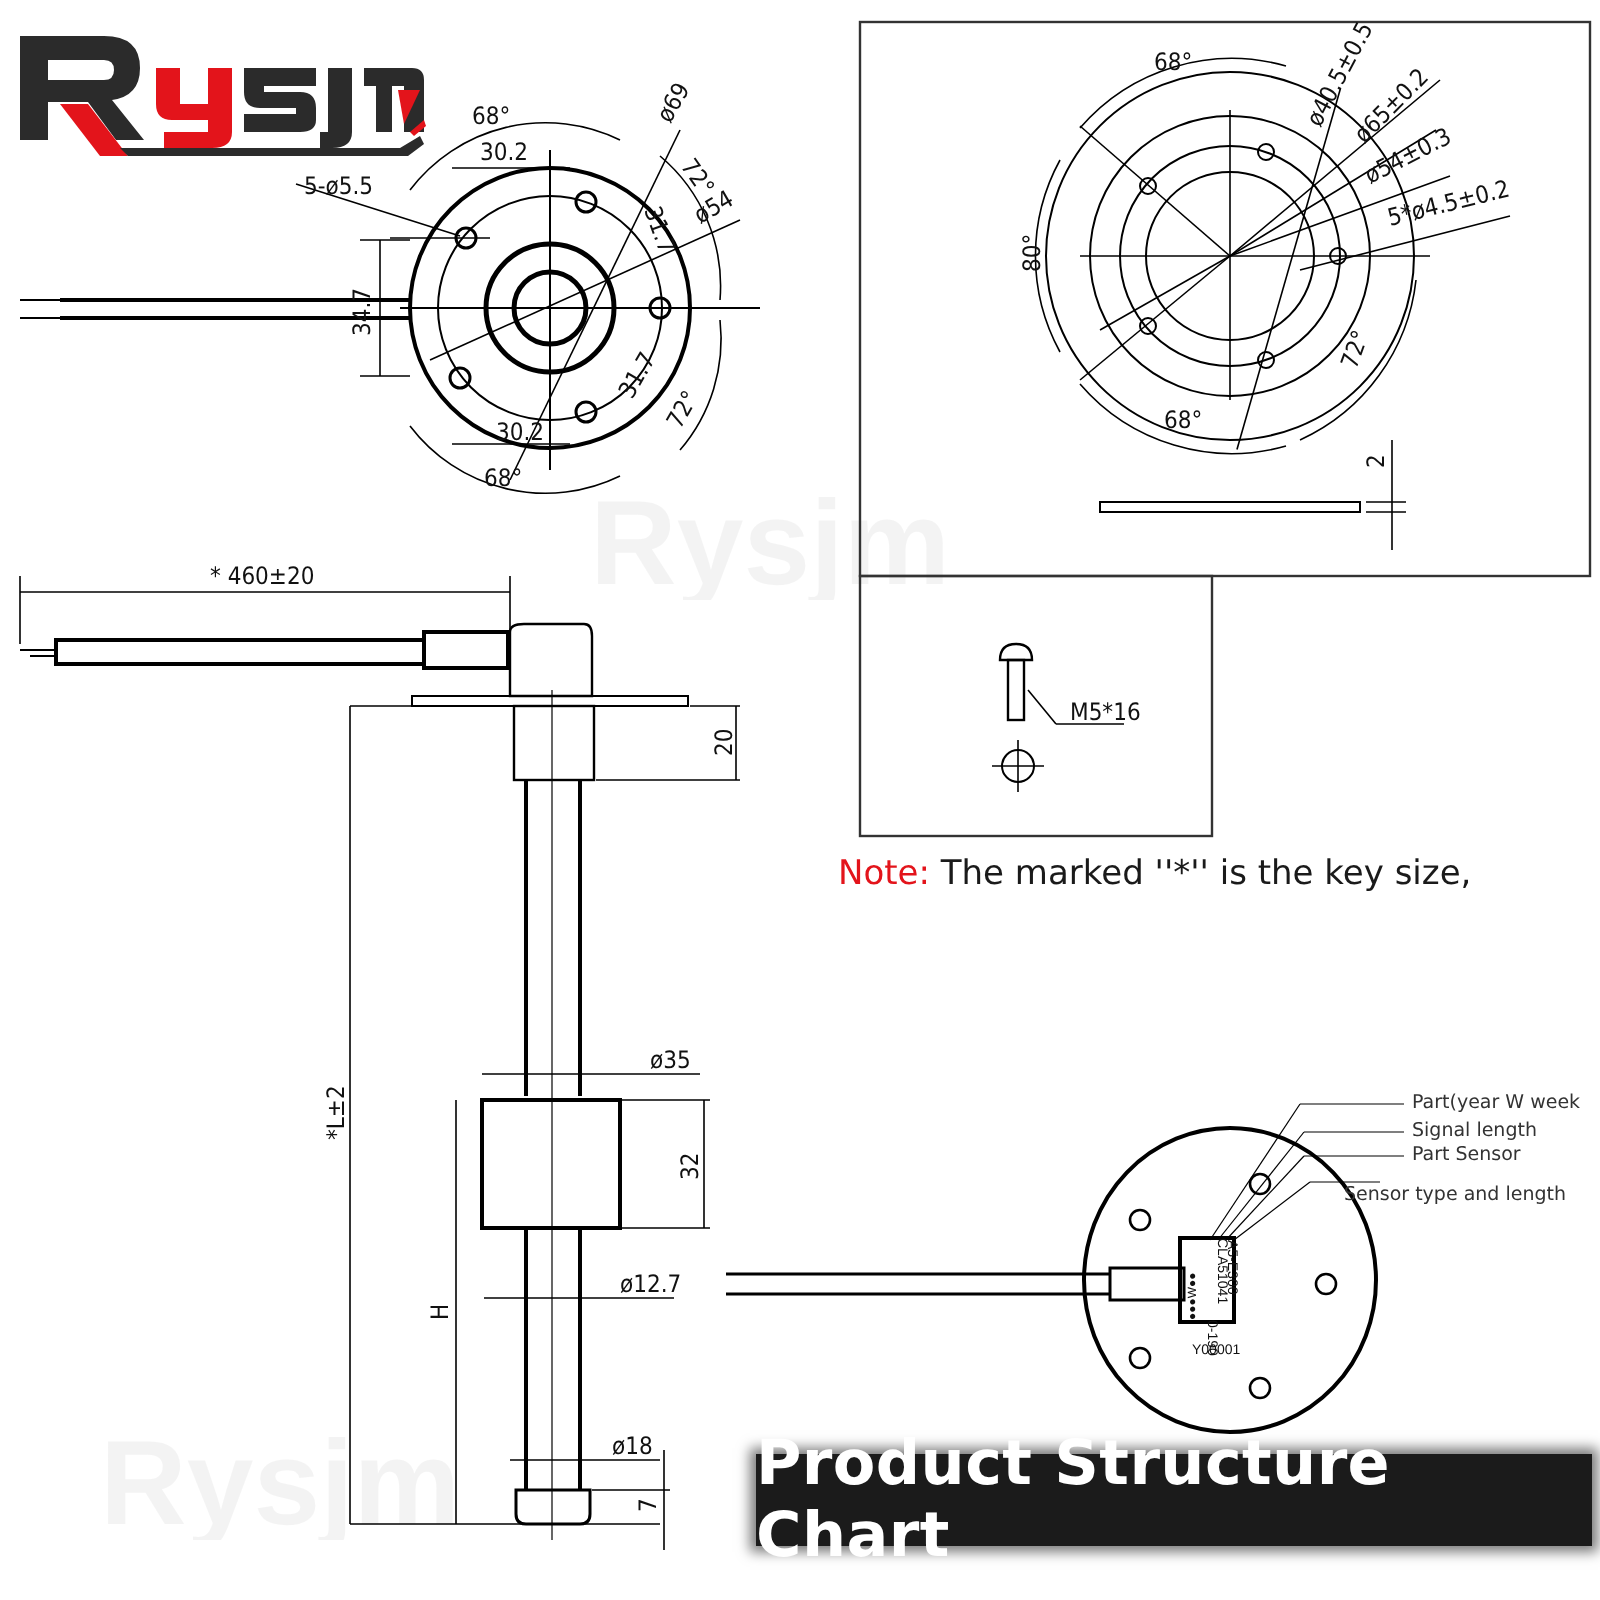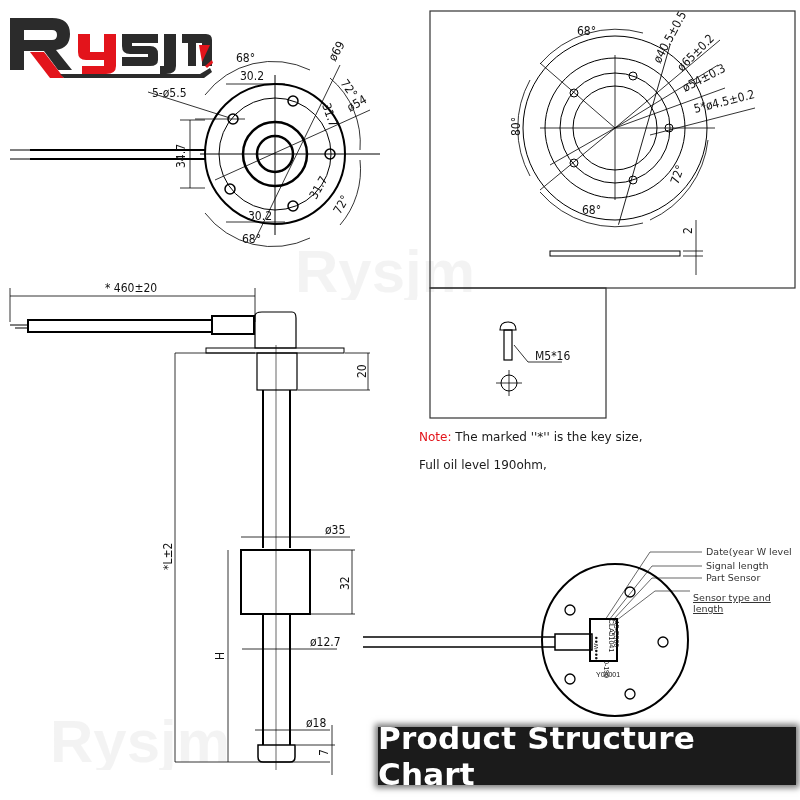--- a/index.html
+++ b/index.html
@@ -2,23 +2,23 @@
 <html><head>
 <meta charset="utf-8">
 <style>
   html, body { margin: 0; padding: 0; background: #ffffff; }
   body { width: 800px; height: 800px; position: relative; overflow: hidden; font-family: "DejaVu Sans", sans-serif; }
   .abs { position: absolute; }
   svg text { font-family: "Liberation Sans", sans-serif; fill: #111; }
   .dim { font-family: "DejaVu Sans Condensed", "DejaVu Sans", sans-serif; font-size: 12px; }
   .logo { left: 0; top: 0; width: 215px; height: 80px; }
   .watermark { opacity: 0.09; }
-  .note { left: 419px; top: 424px; width: 380px; font-family: "DejaVu Sans", sans-serif; font-size: 12px; line-height: 27.5px; color: #1a1a1a; }
+  .note { left: 419px; top: 424px; width: 380px; font-family: "DejaVu Sans", sans-serif; font-size: 17px; line-height: 27.5px; color: #1a1a1a; }
   .note .label { color: #e3141b; }
-  .title-bar { left: 378px; top: 727px; width: 418px; height: 58px; background: #1b1b1b; box-shadow: 0 0 6px 3px #7a7a7a; display: flex; align-items: center; justify-content: center; }
+  .title-bar { left: 378px; top: 727px; width: 418px; height: 46px; background: #1b1b1b; box-shadow: 0 0 6px 3px #7a7a7a; display: flex; align-items: center; justify-content: center; }
   .title-bar span { color: #fff; font-family: "DejaVu Sans", sans-serif; font-weight: bold; font-size: 31px; letter-spacing: 0.2px; }
   .leader { font-family: "DejaVu Sans", sans-serif; font-size: 9.5px; color: #333; }
 </style>
 </head>
 <body>
 
 <svg class="abs logo" viewBox="0 0 215 80">
   <g>
     <path d="M10 18 H52 Q70 18 70 34 Q70 48 56 50 L72 70 H58 L44 51 H24 V70 H10 Z M24 30 V40 H52 Q57 40 57 35 Q57 30 52 30 Z" fill="#2b2b2b"></path>
     <path d="M30 52 L44 52 L64 78 L50 78 Z" fill="#e3141b"></path>
@@ -181,21 +181,20 @@
   <text class="dim" x="325" y="534">ø35</text>
   <text class="dim" x="349" y="590" transform="rotate(-90 349 590)">32</text>
   <text class="dim" x="224" y="660" transform="rotate(-90 224 660)">H</text>
   <text class="dim" x="310" y="646">ø12.7</text>
   <text class="dim" x="306" y="727">ø18</text>
   <text class="dim" x="328" y="756" transform="rotate(-90 328 756)">7</text>
 </svg>
 
 <div class="abs note">
   <div><span class="label">Note:</span><span> The marked ''*'' is the key size,</span></div>
-  <div>Full oil level 190ohm,</div>
 </div>
 
 <svg class="abs" style="left:360px;top:540px;width:440px;height:180px;" viewBox="360 540 440 180">
   <g stroke="#000" fill="none">
     <line x1="363" y1="637" x2="555" y2="637" stroke-width="1.5"></line>
     <line x1="363" y1="647" x2="555" y2="647" stroke-width="1.5"></line>
     <rect x="555" y="634" width="37" height="16" stroke-width="1.5"></rect>
     <ellipse cx="615" cy="640" rx="73" ry="76" stroke-width="2"></ellipse>
     <rect x="590" y="619" width="27" height="42" stroke-width="2"></rect>
     <circle cx="630" cy="592" r="5" stroke-width="1.3"></circle>
@@ -211,20 +210,20 @@
     <line x1="652" y1="578" x2="702" y2="578" stroke-width="0.6"></line>
     <line x1="617" y1="620" x2="655" y2="591" stroke-width="0.6"></line>
     <line x1="655" y1="591" x2="690" y2="591" stroke-width="0.6"></line>
   </g>
   <text x="598" y="660" font-size="6" transform="rotate(-90 598 660)">●●●W●●</text>
   <text x="604" y="660" font-size="7" transform="rotate(90 604 660)">0-190</text>
   <text x="609" y="619" font-size="7" transform="rotate(90 609 619)">CLA51041</text>
   <text x="614" y="620" font-size="7" transform="rotate(90 614 620)">A5-E300</text>
   <text x="596" y="677" font-size="7">Y00001</text>
 </svg>
-<div class="abs leader" style="left:706px;top:546px;">Date(year W level</div>
+<div class="abs leader" style="left:706px;top:546px;">Part(year W week</div>
 <div class="abs leader" style="left:706px;top:560px;">Signal length</div>
 <div class="abs leader" style="left:706px;top:572px;">Part Sensor</div>
-<div class="abs leader" style="left:693px;top:592px;text-decoration:underline;">Sensor type and length</div>
+<div class="abs leader" style="left:672px;top:592px;">Sensor type and length</div>
 
 <div class="abs title-bar">
   <span>Product Structure Chart</span>
 </div>
 
 </body></html>

